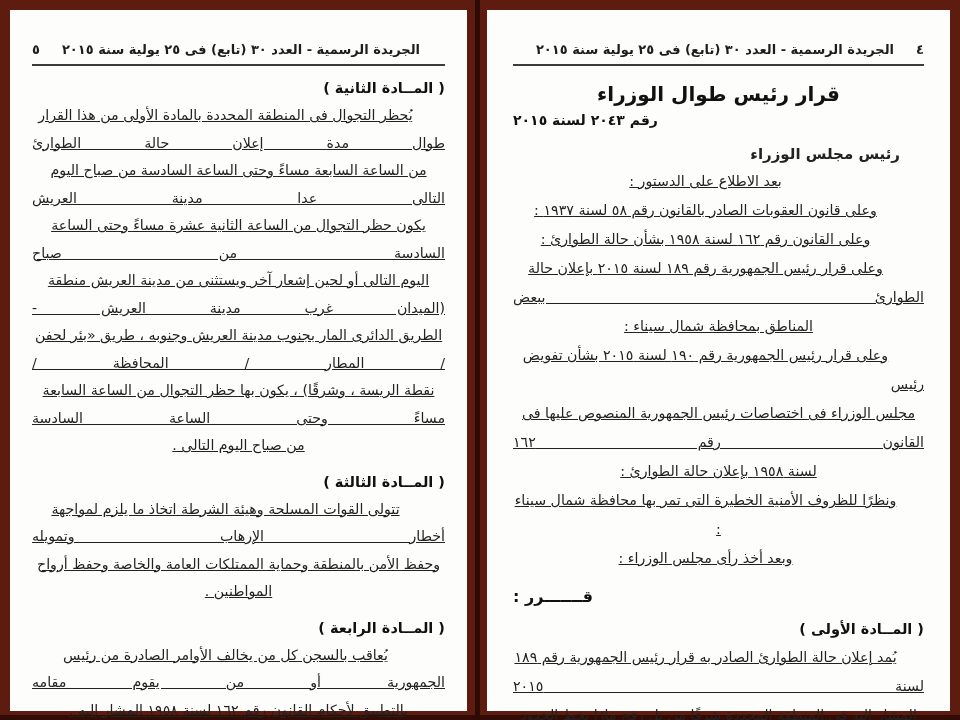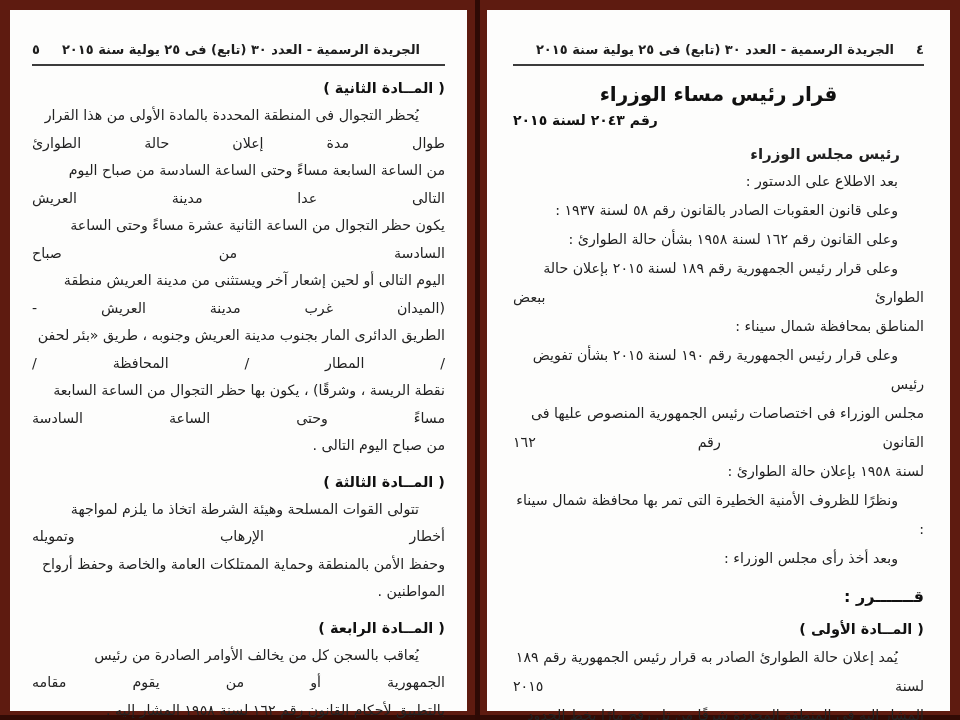--- a/index.html
+++ b/index.html
@@ -18,25 +18,25 @@
   .page-left{left:10px;width:457px;padding:32px 22px 0 22px;}
   .page-right{left:487px;width:463px;padding:32px 26px 0 26px;}
   .hdr{display:flex;align-items:center;gap:22px;font-size:13px;font-weight:bold;color:#1d1d1d;}
   .hdr-right{justify-content:flex-start;}
   .hdr-left{justify-content:flex-end;}
   .pnum{font-size:13px;}
   .rule{border-bottom:2px solid #3c3c3c;margin-top:7px;}
   .title{text-align:center;font-weight:bold;font-size:20px;margin-top:16px;color:#111;}
   .subtitle{text-align:left;font-weight:bold;font-size:14px;margin-top:6px;color:#111;}
   .issuer{font-weight:bold;font-size:15px;margin-top:17px;text-align:right;text-indent:24px;}
-  p.line{margin:0;font-size:14.2px;line-height:29px;text-align:right;}
+  p.line{margin:0;font-size:14.2px;line-height:29px;text-align:center;text-decoration:underline;}
   .pg5 p.line{line-height:27.5px;}
   .ind{text-indent:26px;}
   .j{text-align:justify;text-align-last:justify;}
-  .decree{font-weight:bold;font-size:16px;text-align:right;margin-top:10px;line-height:27px;color:#111;}
+  .decree{font-weight:bold;font-size:16px;text-align:left;margin-top:10px;line-height:27px;color:#111;}
   .art-h{font-weight:bold;font-size:14.5px;text-align:right;margin-top:6px;line-height:27px;color:#111;}
   .pg5 .art-h{margin-top:9px;}
   .spacer-sm{height:4px;}
 </style>
 </head>
 <body>
 
 <div class="frame"></div>
 
 <div class="page page-left pg5" dir="rtl">
@@ -65,21 +65,21 @@
 
 </div>
 
 <div class="page page-right" dir="rtl">
   <div class="hdr hdr-right">
     <span class="pnum">٤</span>
     <span>الجريدة الرسمية - العدد ٣٠ (تابع) فى ٢٥ يولية سنة ٢٠١٥</span>
   </div>
   <div class="rule"></div>
 
-  <div class="title">قرار رئيس مساء الوزراء</div>
+  <div class="title">قرار رئيس طوال الوزراء</div>
   <div class="subtitle">رقم ٢٠٤٣ لسنة ٢٠١٥</div>
   <div class="issuer">رئيس مجلس الوزراء</div>
   <div class="spacer-sm"></div>
 
   <p class="line ind">بعد الاطلاع على الدستور :</p>
   <p class="line ind">وعلى قانون العقوبات الصادر بالقانون رقم ٥٨ لسنة ١٩٣٧ :</p>
   <p class="line ind">وعلى القانون رقم ١٦٢ لسنة ١٩٥٨ بشأن حالة الطوارئ :</p>
   <p class="line ind j">وعلى قرار رئيس الجمهورية رقم ١٨٩ لسنة ٢٠١٥ بإعلان حالة الطوارئ ببعض</p>
   <p class="line">المناطق بمحافظة شمال سيناء :</p>
   <p class="line ind j">وعلى قرار رئيس الجمهورية رقم ١٩٠ لسنة ٢٠١٥ بشأن تفويض رئيس</p>

